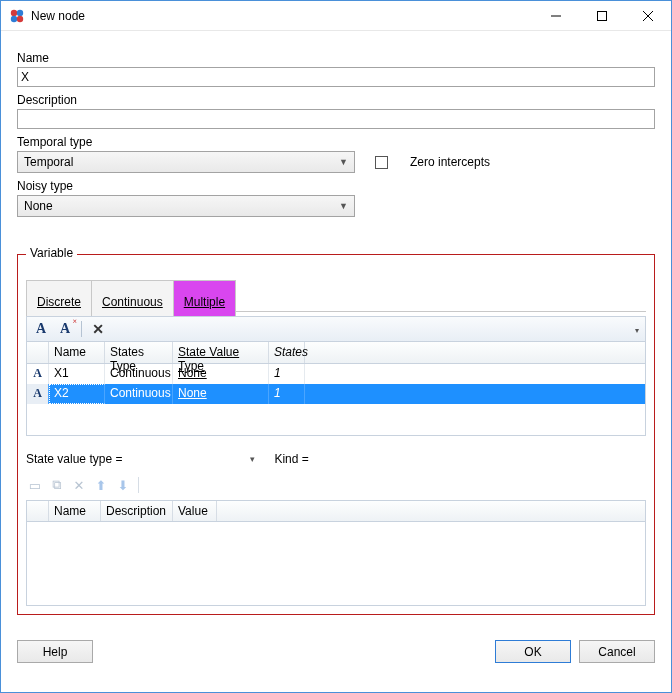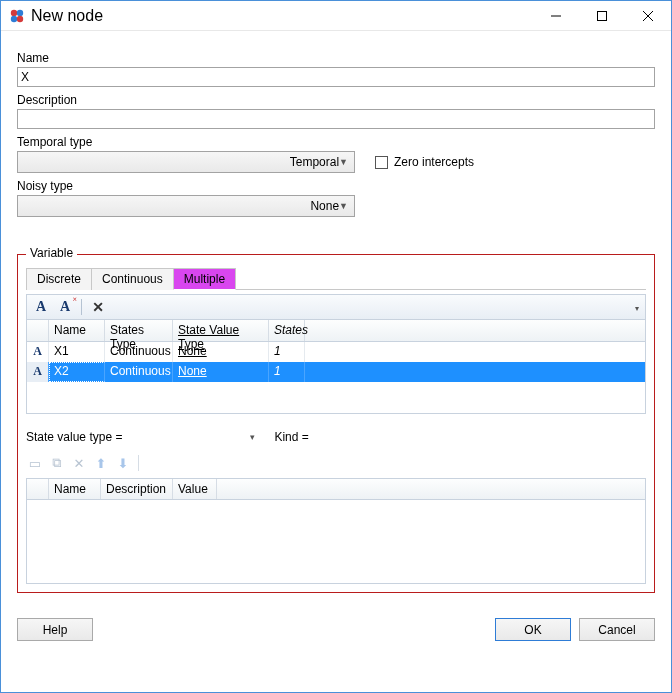--- a/index.html
+++ b/index.html
@@ -15,21 +15,21 @@
   }
   .titlebar {
     height: 30px;
     display: flex;
     align-items: center;
     padding: 0 0 0 8px;
     background: #fff;
     border-bottom: 1px solid #e8e8e8;
   }
   .titlebar .app-icon { width: 16px; height: 16px; margin-right: 6px; }
-  .titlebar .title { flex: 1; font-size: 16px; }
+  .titlebar .title { flex: 1; font-size: 12px; }
   .titlebar .win-btn {
     width: 46px; height: 30px;
     display: flex; align-items: center; justify-content: center;
     font-family: "Segoe MDL2 Assets", monospace;
     font-size: 10px;
     cursor: default;
   }
   .content { padding: 14px 16px 10px 16px; }
   .label { font-size: 12px; margin-bottom: 2px; margin-top: 6px; }
   .input {
@@ -41,54 +41,55 @@
     padding: 1px 3px;
   }
   .row-flex { display: flex; align-items: center; gap: 20px; }
   .select {
     width: 338px;
     height: 22px;
     border: 1px solid #a3a3a3;
     background: linear-gradient(#f6f6f6, #e9e9e9);
     display: flex;
     align-items: center;
-    justify-content: flex-end;
+    justify-content: space-between;
     padding: 0 6px;
     font-size: 12px;
   }
   .chev { font-size: 9px; color: #555; }
-  .checkbox-wrap { display: flex; align-items: center; gap: 6px; font-size: 12px; }
+  .checkbox-wrap { display: flex; align-items: center; gap: 22px; font-size: 12px; }
   .checkbox {
     width: 13px; height: 13px;
     border: 1px solid #555;
     background: #fff;
   }
   .fieldset {
     border: 1px solid #b91c1c;
     margin-top: 37px;
     padding: 8px 8px 8px 8px;
     position: relative;
   }
   .fieldset .legend {
     position: absolute;
     top: -9px; left: 8px;
     background: #fff;
     padding: 0 4px;
     font-size: 12px;
   }
   .tabs { display: flex; border-bottom: 1px solid #c8c8c8; margin-top: 4px; }
   .tab {
-    padding: 3px 10px;
+    padding: 14px 10px;
     border: 1px solid #c8c8c8;
     border-bottom: none;
     background: #f4f4f4;
     font-size: 12px;
     position: relative;
-    top: 1px;
+    top: 13px;
     margin-right: -1px;
+    text-decoration: underline;
   }
   .tab.active {
     background: #d946ef;
     border-bottom: 1px solid #fff;
   }
   .toolbar {
     height: 26px;
     background: linear-gradient(#f9fbfd, #e8eef5);
     border: 1px solid #c8d2de;
     display: flex;

